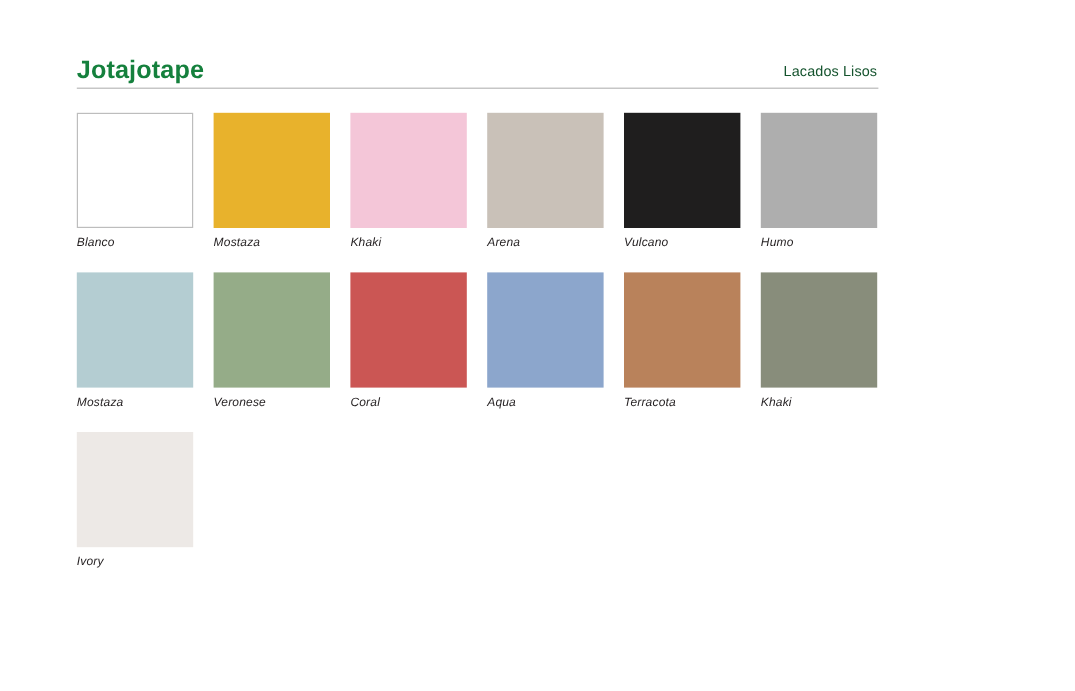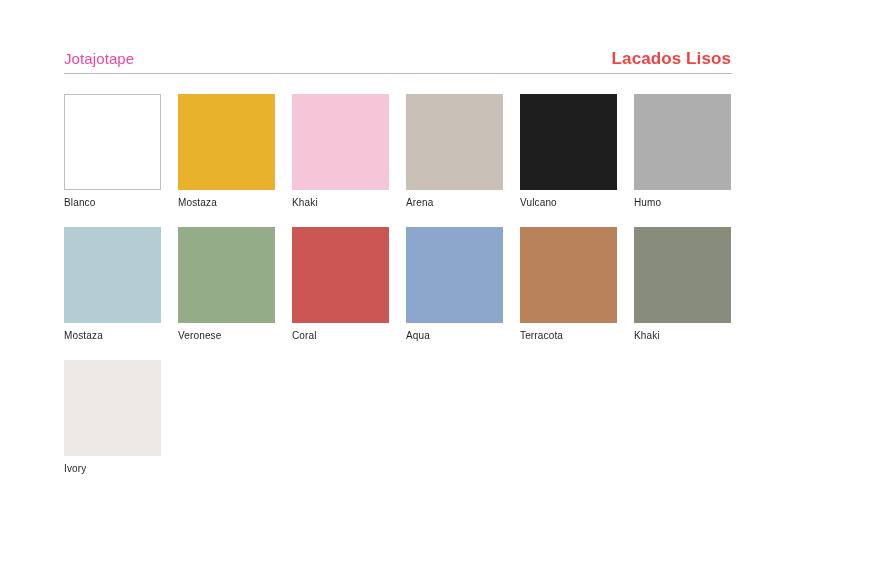--- a/index.html
+++ b/index.html
@@ -31,50 +31,51 @@
     top: 44px;
     width: 668px;
     height: 30px;
     border-bottom: 1px solid #b9b9b9;
     display: flex;
     align-items: flex-end;
     justify-content: space-between;
     box-sizing: border-box;
   }
   .brand-title {
-    font-size: 15px;
-    font-weight: 400;
+    font-size: 21px;
+    font-weight: 700;
     letter-spacing: 0.1px;
-    color: #ec4899;
+    color: #15803d;
     line-height: 20px;
     padding-bottom: 4px;
   }
   .collection-title {
-    font-size: 17px;
-    font-weight: 700;
+    font-size: 12px;
+    font-weight: 400;
     letter-spacing: 0.1px;
-    color: #ef4444;
+    color: #14532d;
     line-height: 20px;
     padding-bottom: 4px;
     padding-right: 1px;
   }
 
   
   .swatch-grid {
     position: absolute;
     left: 64px;
     top: 94px;
     width: 672px;
     display: flex;
     flex-wrap: wrap;
   }
   .swatch-cell {
     width: 97px;
     margin-right: 17px;
     margin-bottom: 18px;
+    font-style: italic;
   }
   .swatch-cell:nth-child(6n) {
     margin-right: 0;
   }
   .swatch-chip {
     width: 97px;
     height: 96px;
     box-sizing: border-box;
     display: block;
   }

